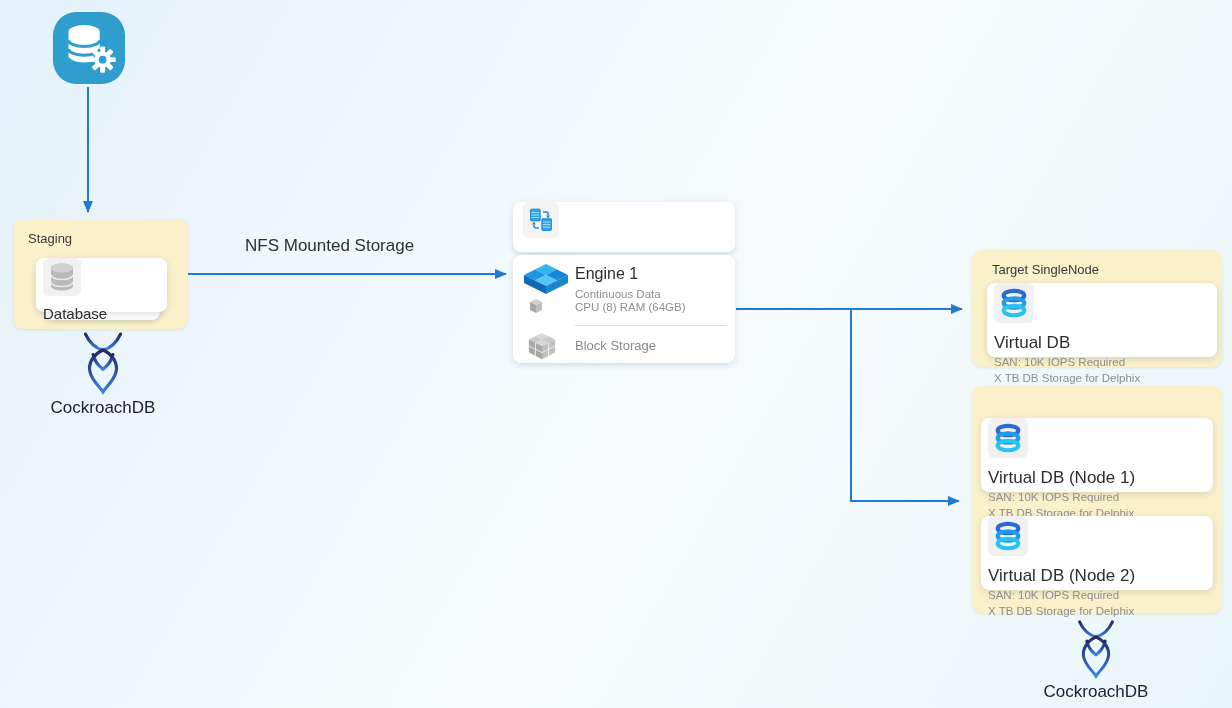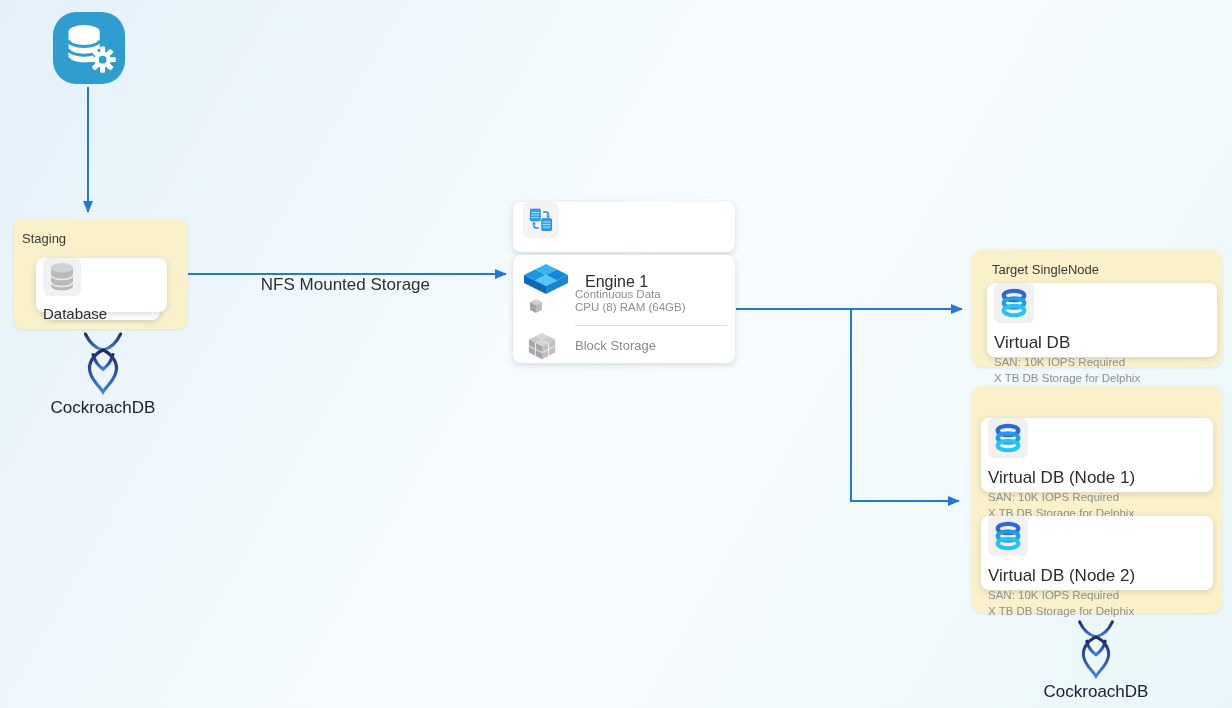--- a/index.html
+++ b/index.html
@@ -67,21 +67,21 @@
         <rect x="49.5" y="57.5" width="5" height="6" rx="1" transform="rotate(45 52 50)"></rect>
         <rect x="38.5" y="47.5" width="6" height="5" rx="1" transform="rotate(45 52 50)"></rect>
         <rect x="59.5" y="47.5" width="6" height="5" rx="1" transform="rotate(45 52 50)"></rect>
       </g>
       <circle cx="52" cy="50" r="4" fill="#2f9dce"></circle>
     </g>
   </svg>
 
 
   <div class="abs panel" style="left:14px;top:219px;width:173px;height:110px;border-radius:8px;">
-    <div class="panel-title" style="padding-left:8px;">Staging</div>
+    <div class="panel-title" style="padding-left:14px;">Staging</div>
     <div class="abs" style="left:30px;top:47px;width:116px;height:54px;background:#fdfdfd;border-radius:8px;box-shadow:0 2px 5px rgba(40,60,90,0.18);"></div>
     <div class="abs card flexrow" style="left:22px;top:39px;width:131px;height:54px;padding-left:7px;gap:9px;box-sizing:border-box;">
       <div class="icon-square" style="width:38px;height:38px;">
         <svg width="26" height="30" viewBox="0 0 26 30">
           <path d="M2,6 a11,4.5 0 0 1 22,0 v18 a11,4.5 0 0 1 -22,0 z" fill="#b9b9b9"></path>
           <ellipse cx="13" cy="6" rx="11" ry="4.5" fill="#d2d2d2"></ellipse>
           <path d="M2,13 a11,4.5 0 0 0 22,0" stroke="#ebebeb" stroke-width="1.6" fill="none"></path>
           <path d="M2,20 a11,4.5 0 0 0 22,0" stroke="#ebebeb" stroke-width="1.6" fill="none"></path>
         </svg>
       </div>
@@ -103,21 +103,21 @@
         <path d="M53,4 C47,17 38,23 30,25"></path>
         <path d="M30,25 C17,31 10,43 13,54 C16,66 25,72 30,80 C35,72 44,66 47,54 C50,43 43,31 30,25 Z"></path>
         <path d="M30,79 L30,50"></path>
         <path d="M30,50 C24,46 19,39 17,31"></path>
         <path d="M30,50 C36,46 41,39 43,31"></path>
       </g>
     </svg>
     <div class="croach-text">CockroachDB</div>
   </div>
 
-  <div class="abs label-dark" style="left:230px;top:236px;width:200px;text-align:right;font-size:17px;margin-top:39px;">NFS Mounted Storage</div>
+  <div class="abs label-dark" style="left:245px;top:236px;width:200px;text-align:left;font-size:17px;">NFS Mounted Storage</div>
 
   <div class="abs card flexrow" style="left:513px;top:202px;width:222px;height:50px;padding-left:10px;gap:16px;box-sizing:border-box;">
     <div class="icon-square" style="width:36px;height:36px;background:#f3f3f3;">
       <svg width="30" height="30" viewBox="0 0 36 36">
         <rect x="5.5" y="5" width="11.5" height="14" rx="1" fill="#2aa7ec" stroke="#1272c8" stroke-width="1"></rect>
         <line x1="6.5" y1="9" x2="16" y2="9" stroke="#bfe8fb" stroke-width="1"></line>
         <line x1="6.5" y1="12" x2="16" y2="12" stroke="#bfe8fb" stroke-width="1"></line>
         <line x1="6.5" y1="15" x2="16" y2="15" stroke="#bfe8fb" stroke-width="1"></line>
         <rect x="19" y="16.5" width="11.5" height="14" rx="1" fill="#2aa7ec" stroke="#1272c8" stroke-width="1"></rect>
         <line x1="20" y1="20.5" x2="29.5" y2="20.5" stroke="#bfe8fb" stroke-width="1"></line>
@@ -139,21 +139,21 @@
       <polygon points="13,8.5 24,14 13,19.5 2,14" fill="#1e97e2"></polygon>
       <polygon points="24,14 35,19.5 24,25 13,19.5" fill="#55c6f4"></polygon>
       <polygon points="2,14 24,25 24,33 2,22" fill="#0e6bb5"></polygon>
       <polygon points="24,25 46,14 46,22 24,33" fill="#1b86cc"></polygon>
       <g>
         <polygon points="8,41 14,38 20,41 14,44" fill="#cfcfcf"></polygon>
         <polygon points="8,41 14,44 14,52 8,49" fill="#a5a5a5"></polygon>
         <polygon points="14,44 20,41 20,49 14,52" fill="#bdbdbd"></polygon>
       </g>
     </svg>
-    <div class="abs node-title" style="left:72px;top:10px;margin-top:8px;">Engine 1</div>
+    <div class="abs node-title" style="left:62px;top:10px;">Engine 1</div>
     <div class="abs node-sub" style="left:62px;top:32px;">Continuous Data</div>
     <div class="abs node-sub" style="left:62px;top:45px;">CPU (8) RAM (64GB)</div>
     <div class="abs" style="left:62px;right:8px;top:70px;border-top:1px solid #dcdcdc;"></div>
     <svg class="abs" style="left:12px;top:76px;" width="34" height="30" viewBox="0 0 36 32">
       <polygon points="18,2 25,5.5 18,9 11,5.5" fill="#d8d8d8"></polygon>
       <polygon points="25,5.5 32,9 25,12.5 18,9" fill="#c9c9c9"></polygon>
       <polygon points="11,5.5 18,9 11,12.5 4,9" fill="#c9c9c9"></polygon>
       <polygon points="18,9 25,12.5 18,16 11,12.5" fill="#d8d8d8"></polygon>
       <polygon points="4,9 18,16 18,30 4,23" fill="#a8a8a8"></polygon>
       <polygon points="18,16 32,9 32,23 18,30" fill="#c0c0c0"></polygon>

